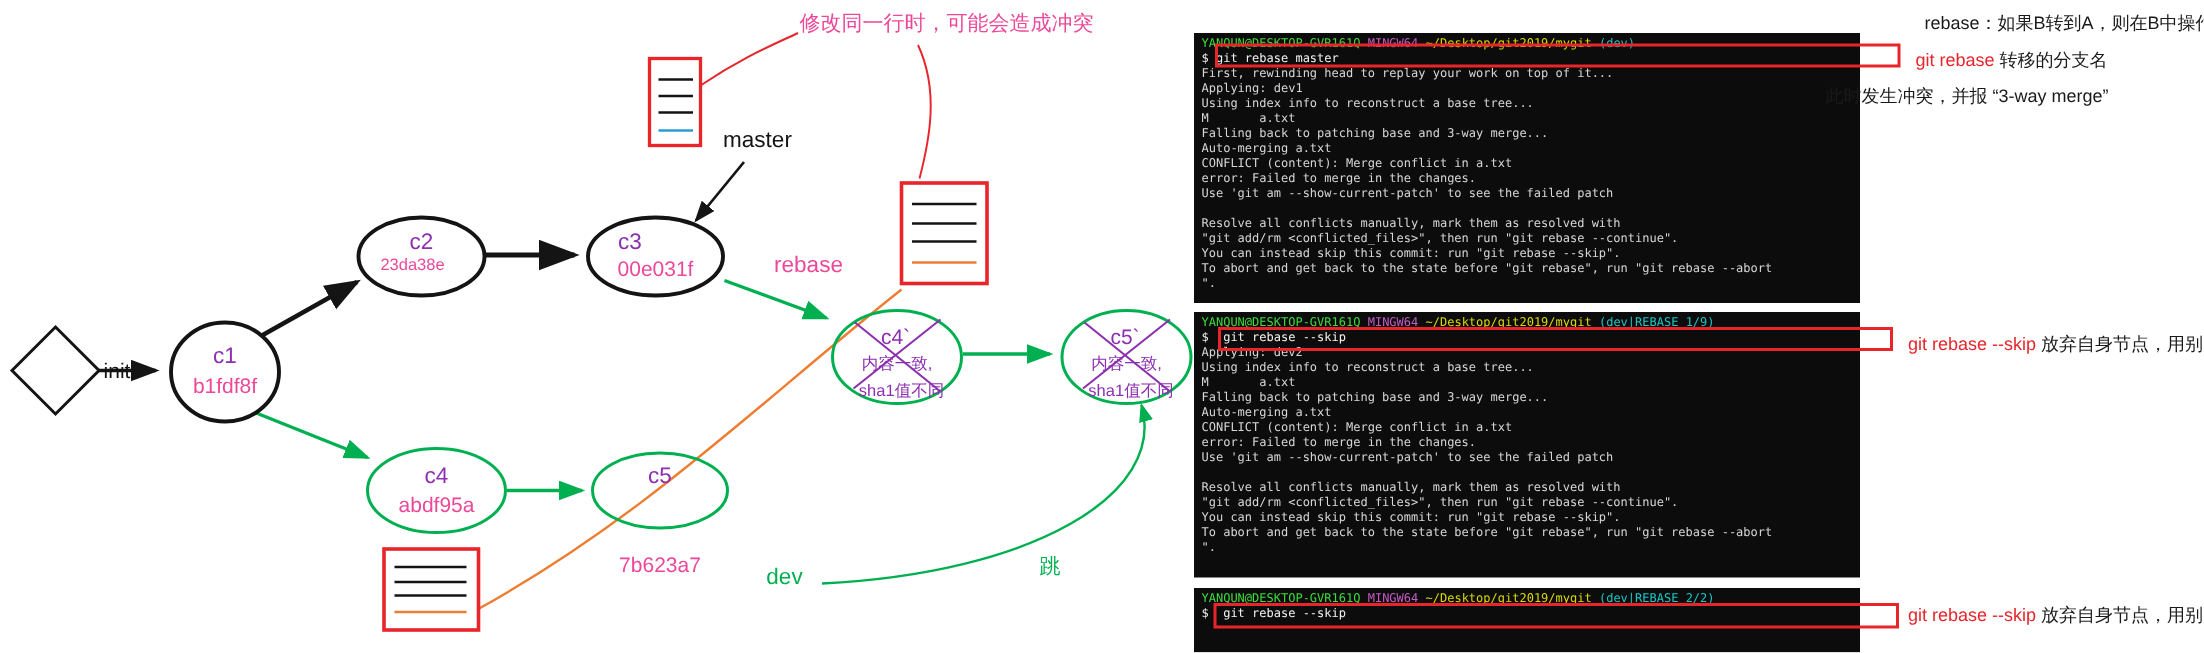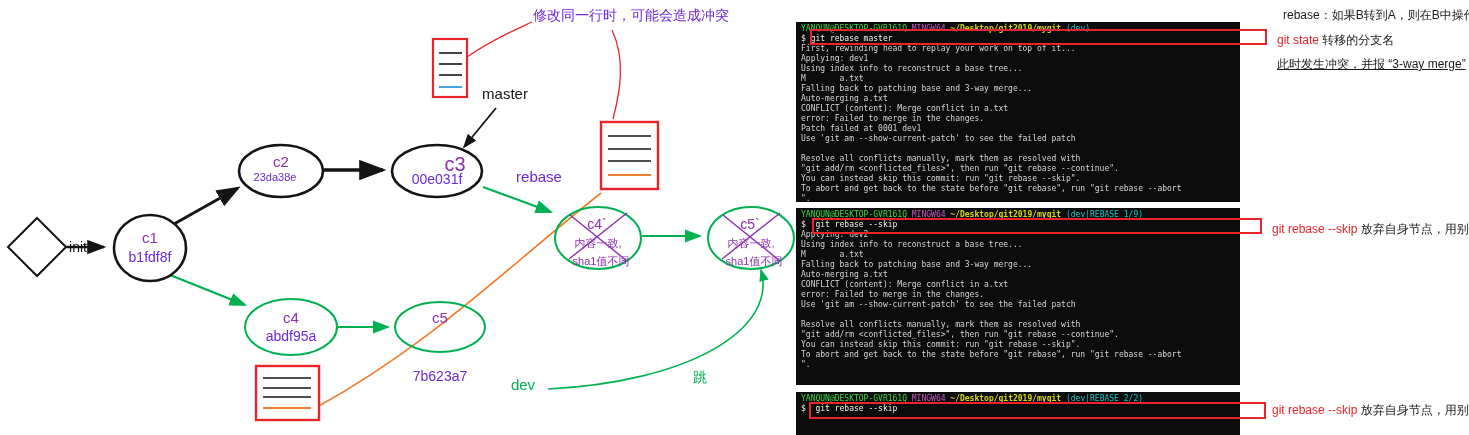--- a/index.html
+++ b/index.html
@@ -2,30 +2,30 @@
 <html><head>
 <meta charset="utf-8">
 <style>
   html,body{margin:0;padding:0;background:#ffffff;}
   .stage{position:relative;width:1469px;height:435px;background:#ffffff;overflow:hidden;
          font-family:"Liberation Sans", sans-serif;}
   .layer{position:absolute;left:0;top:0;z-index:0;}
   .lbl{position:absolute;transform:translateX(-50%);text-align:center;white-space:nowrap;
        line-height:1;z-index:2;}
   .purple{color:#8c30b0;}
-  .redtxt{color:#6d28d9;}
+  .redtxt{color:#ec4899;}
   .greentxt{color:#00b050;}
   .blacktxt{color:#141414;}
   .terminal{position:absolute;background:#0c0c0c;color:#d6d6d6;z-index:1;
             font-family:"DejaVu Sans Mono", monospace;font-size:8px;line-height:10px;
             padding:2px 5px;box-sizing:border-box;overflow:hidden;}
   .tline{white-space:pre;}
   .tp-user{color:#3cdc3c;}
   .tp-env{color:#c55bc5;}
-  .tp-path{color:#d9d900;font-weight:bold;}
+  .tp-path{color:#d9d900;}
   .tp-branch{color:#18c7c7;}
   .t-cmd{color:#f2f2f2;}
   .redframe{position:absolute;border:2px solid #e8252a;z-index:5;box-sizing:border-box;}
   .side-note{position:absolute;font-size:12px;line-height:1.2;color:#1a1a1a;
              white-space:nowrap;z-index:2;}
   .side-note .hl{color:#e8252a;}
 </style>
 </head>
 <body>
 
@@ -99,21 +99,21 @@
   <div class="lbl redtxt" style="left:533px;top:8px;transform:none;font-size:14px;">修改同一行时，可能会造成冲突</div>
 
   <div class="lbl blacktxt" style="left:37px;top:240px;font-size:14px;margin-left:41px;">init</div>
 
   <div class="lbl purple" style="left:150px;top:230px;font-size:15px;">c1</div>
   <div class="lbl redtxt" style="left:150px;top:250px;font-size:14px;">b1fdf8f</div>
 
   <div class="lbl purple" style="left:281px;top:154px;font-size:15px;">c2</div>
   <div class="lbl redtxt" style="left:275px;top:172px;font-size:11px;">23da38e</div>
 
-  <div class="lbl purple" style="left:455px;top:154px;font-size:20px;">c3</div>
+  <div class="lbl purple" style="left:420px;top:154px;font-size:15px;">c3</div>
   <div class="lbl redtxt" style="left:437px;top:172px;font-size:14px;">00e031f</div>
 
   <div class="lbl purple" style="left:291px;top:310px;font-size:15px;">c4</div>
   <div class="lbl redtxt" style="left:291px;top:329px;font-size:14px;">abdf95a</div>
 
   <div class="lbl purple" style="left:440px;top:310px;font-size:15px;">c5</div>
   <div class="lbl redtxt" style="left:440px;top:329px;font-size:14px;margin-top:40px;">7b623a7</div>
 
   <div class="lbl purple" style="left:597px;top:217px;font-size:14px;">c4`</div>
   <div class="lbl purple" style="left:598px;top:238px;font-size:11px;">内容一致,</div>
@@ -133,21 +133,20 @@
     <div class="tline t-cmd">$ git rebase master</div>
     <div>
         <div class="tline">First, rewinding head to replay your work on top of it...</div>
         <div class="tline">Applying: dev1</div>
         <div class="tline">Using index info to reconstruct a base tree...</div>
         <div class="tline">M       a.txt</div>
         <div class="tline">Falling back to patching base and 3-way merge...</div>
         <div class="tline">Auto-merging a.txt</div>
         <div class="tline">CONFLICT (content): Merge conflict in a.txt</div>
         <div class="tline">error: Failed to merge in the changes.</div>
-        <div class="tline">Patch failed at 0001 dev1</div>
         <div class="tline">Use 'git am --show-current-patch' to see the failed patch</div>
         <div class="tline">&nbsp;</div>
         <div class="tline">Resolve all conflicts manually, mark them as resolved with</div>
         <div class="tline">"git add/rm &lt;conflicted_files&gt;", then run "git rebase --continue".</div>
         <div class="tline">You can instead skip this commit: run "git rebase --skip".</div>
         <div class="tline">To abort and get back to the state before "git rebase", run "git rebase --abort</div>
         <div class="tline">".</div>
       </div>
   </div>
 
@@ -175,18 +174,18 @@
   <div class="terminal" style="left:796px;top:392px;width:444px;height:43px;">
     <div class="tline"><span class="tp-user">YANQUN@DESKTOP-GVR161Q</span> <span class="tp-env">MINGW64</span> <span class="tp-path">~/Desktop/git2019/mygit</span> <span class="tp-branch">(dev|REBASE 2/2)</span></div>
     <div class="tline t-cmd">$  git rebase --skip</div>
   </div>
 
   <div class="redframe" style="left:810px;top:29px;width:457px;height:16px;"></div>
   <div class="redframe" style="left:812px;top:218px;width:450px;height:16px;"></div>
   <div class="redframe" style="left:809px;top:402px;width:457px;height:17px;"></div>
 
   <div class="side-note" style="left:1283px;top:8px;">rebase：如果B转到A，则在B中操作</div>
-  <div class="side-note" style="left:1277px;top:33px;"><span class="hl">git state</span><span> 转移的分支名</span></div>
-  <div class="side-note" style="left:1277px;top:57px;text-decoration:underline;">此时发生冲突，并报 “3-way merge”</div>
+  <div class="side-note" style="left:1277px;top:33px;"><span class="hl">git rebase</span><span> 转移的分支名</span></div>
+  <div class="side-note" style="left:1217px;top:57px;">此时发生冲突，并报 “3-way merge”</div>
   <div class="side-note" style="left:1272px;top:222px;"><span class="hl">git rebase --skip</span><span> 放弃自身节点，用别人的</span></div>
   <div class="side-note" style="left:1272px;top:403px;"><span class="hl">git rebase --skip</span><span> 放弃自身节点，用别人的</span></div>
 
 </div>
 
 </body></html>

